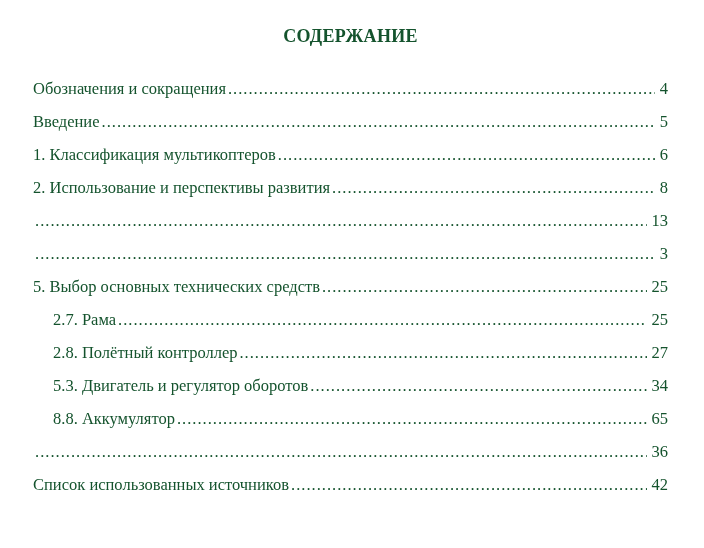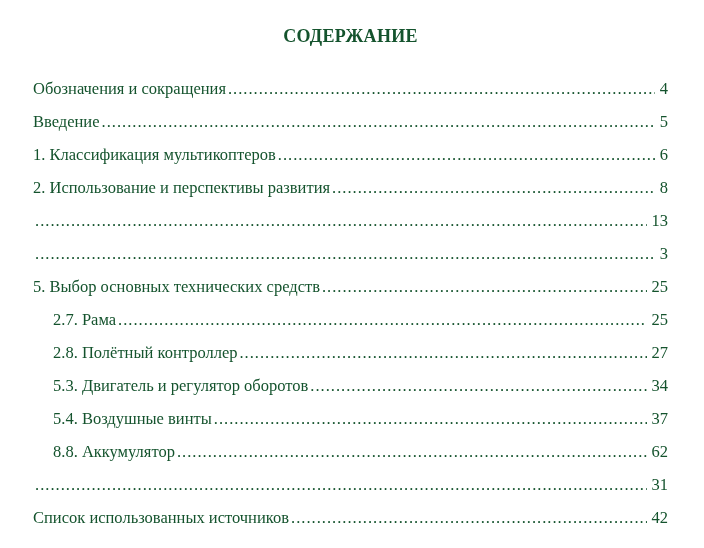--- a/index.html
+++ b/index.html
@@ -107,35 +107,30 @@
     <span class="toc-leader"></span>
     <span class="toc-page">27</span>
   </div>
 
   <div class="toc-row level-1">
     <span class="toc-label">5.3. Двигатель и регулятор оборотов</span>
     <span class="toc-leader"></span>
     <span class="toc-page">34</span>
   </div>
 
-  <div class="toc-row level-1">
-    <span class="toc-label">5.4. Воздушные винты</span>
-    <span class="toc-leader"></span>
-    <span class="toc-page">37</span>
-  </div>
 
   <div class="toc-row level-1">
     <span class="toc-label">8.8. Аккумулятор</span>
     <span class="toc-leader"></span>
-    <span class="toc-page">62</span>
+    <span class="toc-page">65</span>
   </div>
 
   <div class="toc-row">
     <span class="toc-leader"></span>
-    <span class="toc-page">31</span>
+    <span class="toc-page">36</span>
   </div>
 
   <div class="toc-row">
     <span class="toc-label">Список использованных источников</span>
     <span class="toc-leader"></span>
     <span class="toc-page">42</span>
   </div>
 </div>
 </div>
 

